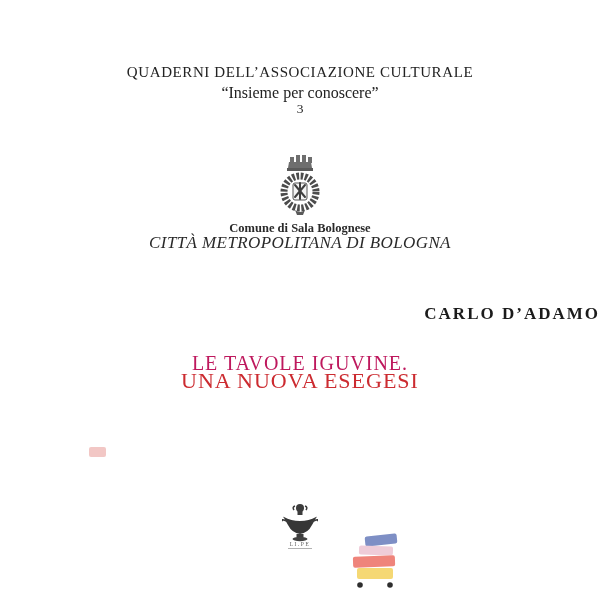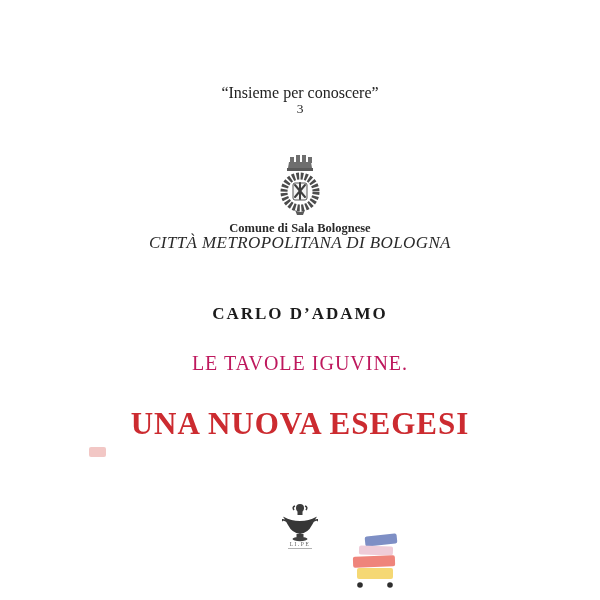--- a/index.html
+++ b/index.html
@@ -16,23 +16,23 @@
   .series-3{top:101px;font-size:13.5px;color:#222;}
 
   
   .crest{top:153px;left:275px;width:50px;height:66px;}
 
   
   .muni-name{top:221px;font-size:12.5px;font-weight:700;color:#2a2a2a;}
   .muni-sub{top:233px;font-size:17px;font-style:italic;letter-spacing:.4px;color:#2a2a2a;}
 
   
-  .author{top:304px;font-size:17px;font-weight:700;letter-spacing:2px;color:#1b1b1b;}
+  .author{top:304px;font-size:17px;font-weight:700;letter-spacing:2px;color:#1b1b1b;text-align:right;}
   .title-1{top:352px;font-size:20px;font-weight:400;letter-spacing:1px;color:#be185d;}
-  .title-2{top:406px;font-size:31px;font-weight:700;letter-spacing:1px;color:#cc2b30;}
+  .title-2{top:368px;font-size:22px;font-weight:400;letter-spacing:1px;color:#cc2b30;}
 
   
   .red-mark{top:447px;left:89px;width:17px;height:10px;background:#efb9b6;border-radius:2px;opacity:.8;}
 
   
   .pub{top:503px;left:282px;width:36px;height:48px;}
   .pub svg{display:block;}
 
   
   .wm-cart{top:533px;left:351px;width:48px;height:58px;}
@@ -46,20 +46,21 @@
     display:block;margin-top:11px;transform:scaleX(.8);transform-origin:left top;
     font-family:"Liberation Sans", sans-serif;font-weight:700;
     font-size:9px;color:#58a6d4;letter-spacing:.6px;white-space:nowrap;
   }
 </style>
 </head>
 <body>
 
 <div id="canvas">
 
+  <div class="abs ctr series-1">QUADERNI DELL’ASSOCIAZIONE CULTURALE</div>
   <div class="abs ctr series-2">“Insieme per conoscere”</div>
   <div class="abs ctr series-3">3</div>
 
   <span class="abs crest">
     <svg width="50" height="66" viewBox="0 0 50 66">
 
       <g fill="#6e6e6e">
         <rect x="15" y="4" width="4" height="6"></rect>
         <rect x="21" y="2" width="4" height="8"></rect>
         <rect x="27" y="2" width="4" height="8"></rect>

